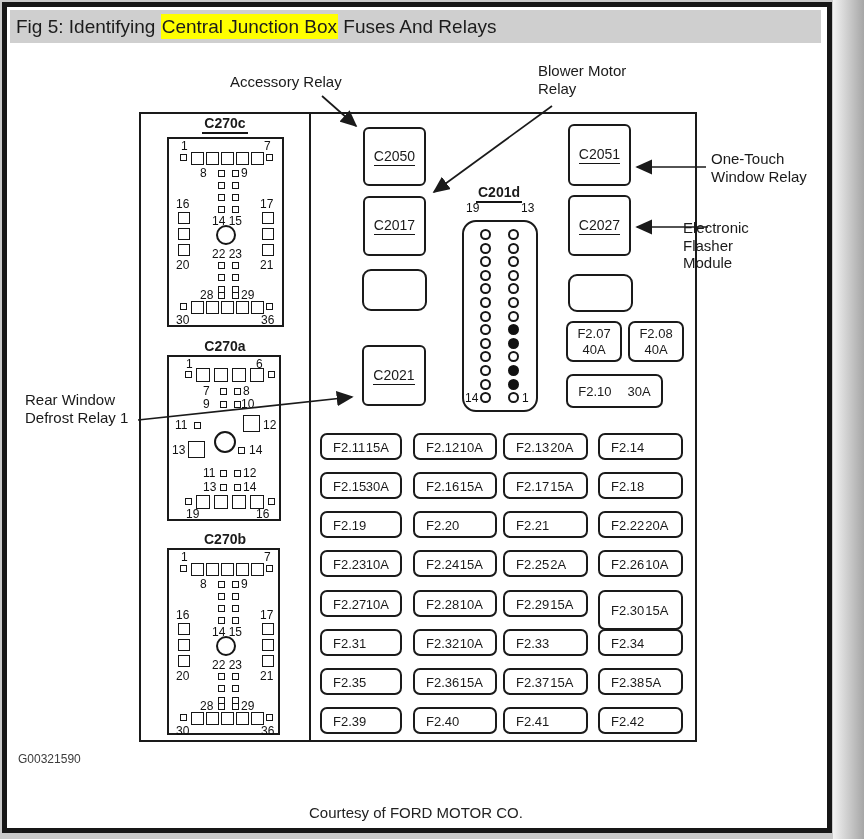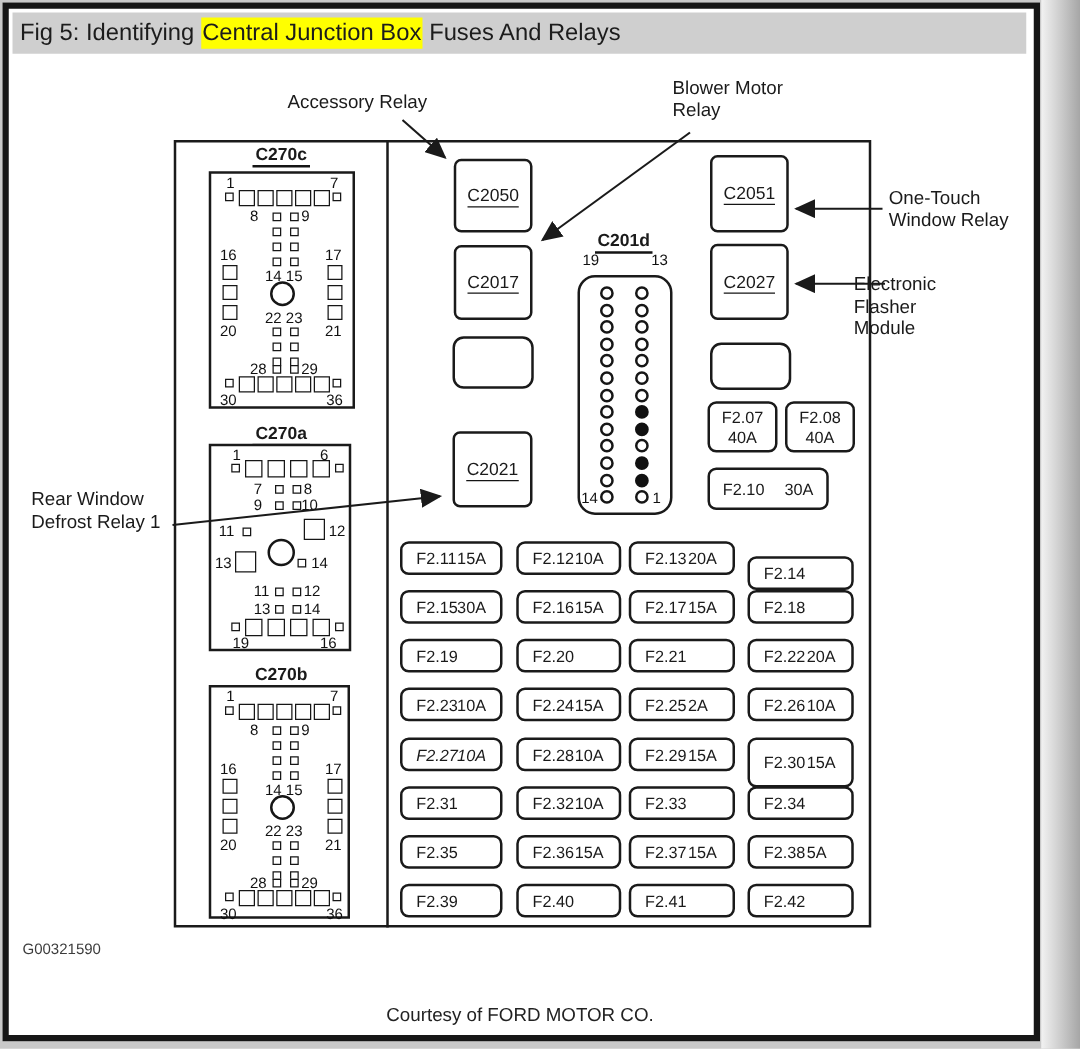--- a/index.html
+++ b/index.html
@@ -270,21 +270,21 @@
       <span class="fa">15A</span>
     </div>
     <div class="fuse" style="left: 93px; top: 0px; width: 84px; height: 27px;">
       <span class="fn">F2.12</span>
       <span class="fa">10A</span>
     </div>
     <div class="fuse" style="left: 183px; top: 0px; width: 85px; height: 27px;">
       <span class="fn">F2.13</span>
       <span class="fa">20A</span>
     </div>
-    <div class="fuse" style="left: 278px; top: 0px; width: 85px; height: 27px; margin-top: 12px;">
+    <div class="fuse" style="left: 278px; top: 0px; width: 85px; height: 27px;">
       <span class="fn">F2.14</span>
     </div>
     <div class="fuse" style="left: 0px; top: 39px; width: 82px; height: 27px;">
       <span class="fn">F2.15</span>
       <span class="fa">30A</span>
     </div>
     <div class="fuse" style="left: 93px; top: 39px; width: 84px; height: 27px;">
       <span class="fn">F2.16</span>
       <span class="fa">15A</span>
     </div>
@@ -317,21 +317,21 @@
       <span class="fa">15A</span>
     </div>
     <div class="fuse" style="left: 183px; top: 117px; width: 85px; height: 27px;">
       <span class="fn">F2.25</span>
       <span class="fa">2A</span>
     </div>
     <div class="fuse" style="left: 278px; top: 117px; width: 85px; height: 27px;">
       <span class="fn">F2.26</span>
       <span class="fa">10A</span>
     </div>
-    <div class="fuse" style="left: 0px; top: 157px; width: 82px; height: 27px; font-style: italic;">
+    <div class="fuse" style="left: 0px; top: 157px; width: 82px; height: 27px;">
       <span class="fn">F2.27</span>
       <span class="fa">10A</span>
     </div>
     <div class="fuse" style="left: 93px; top: 157px; width: 84px; height: 27px;">
       <span class="fn">F2.28</span>
       <span class="fa">10A</span>
     </div>
     <div class="fuse" style="left: 183px; top: 157px; width: 85px; height: 27px;">
       <span class="fn">F2.29</span>
       <span class="fa">15A</span>

